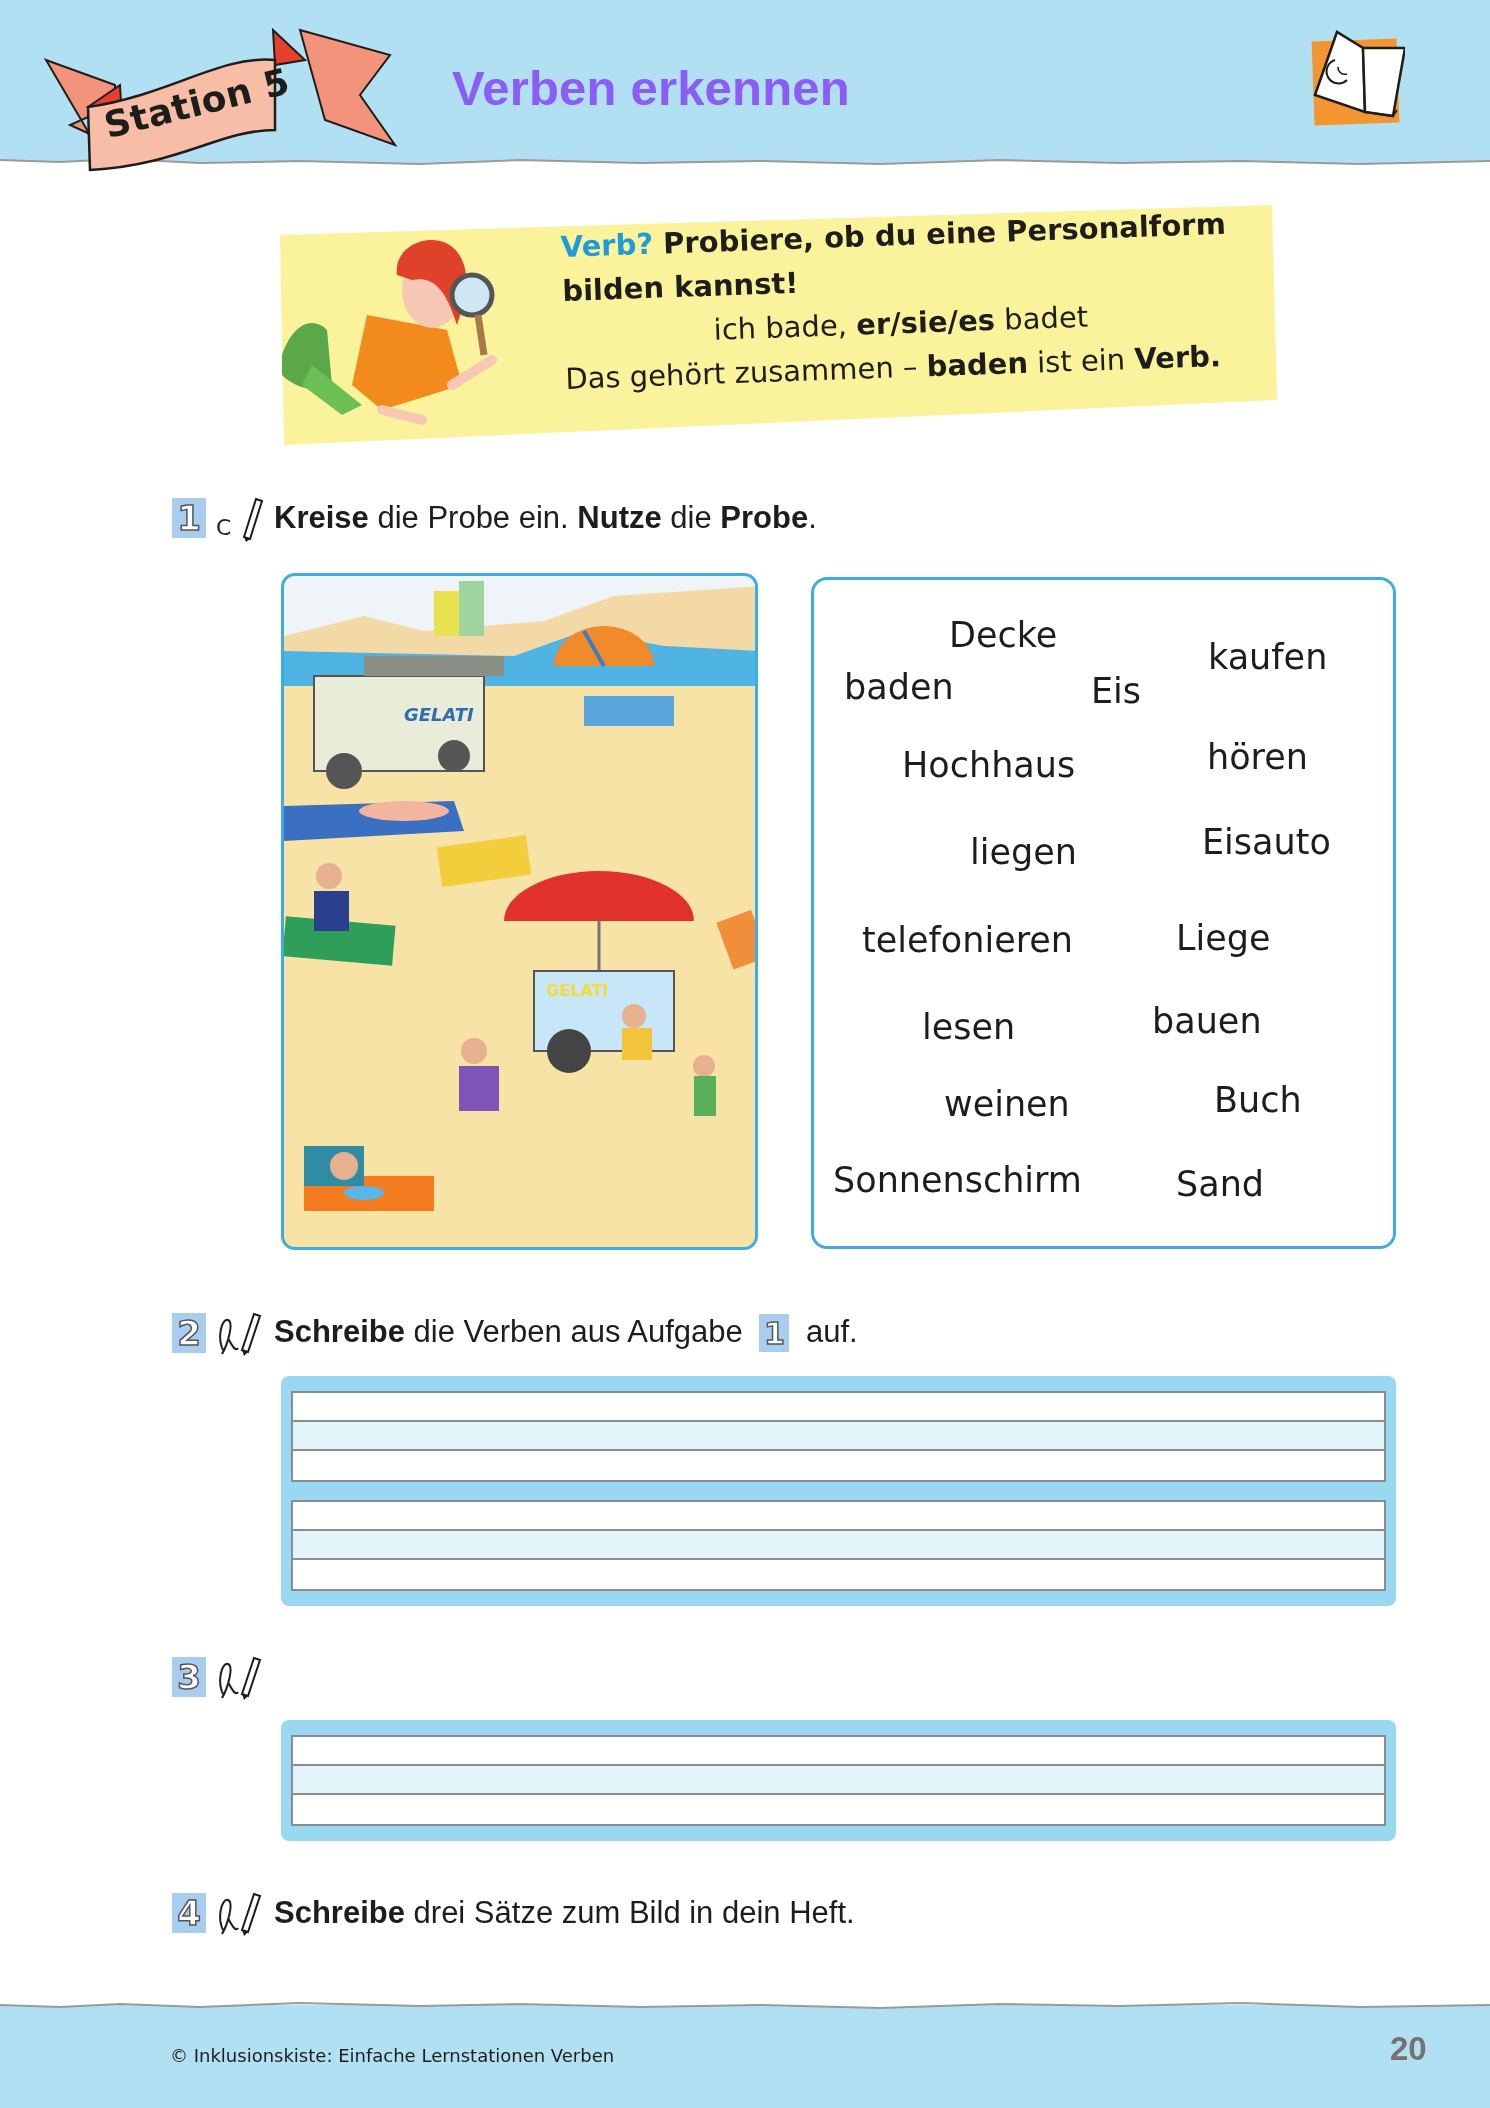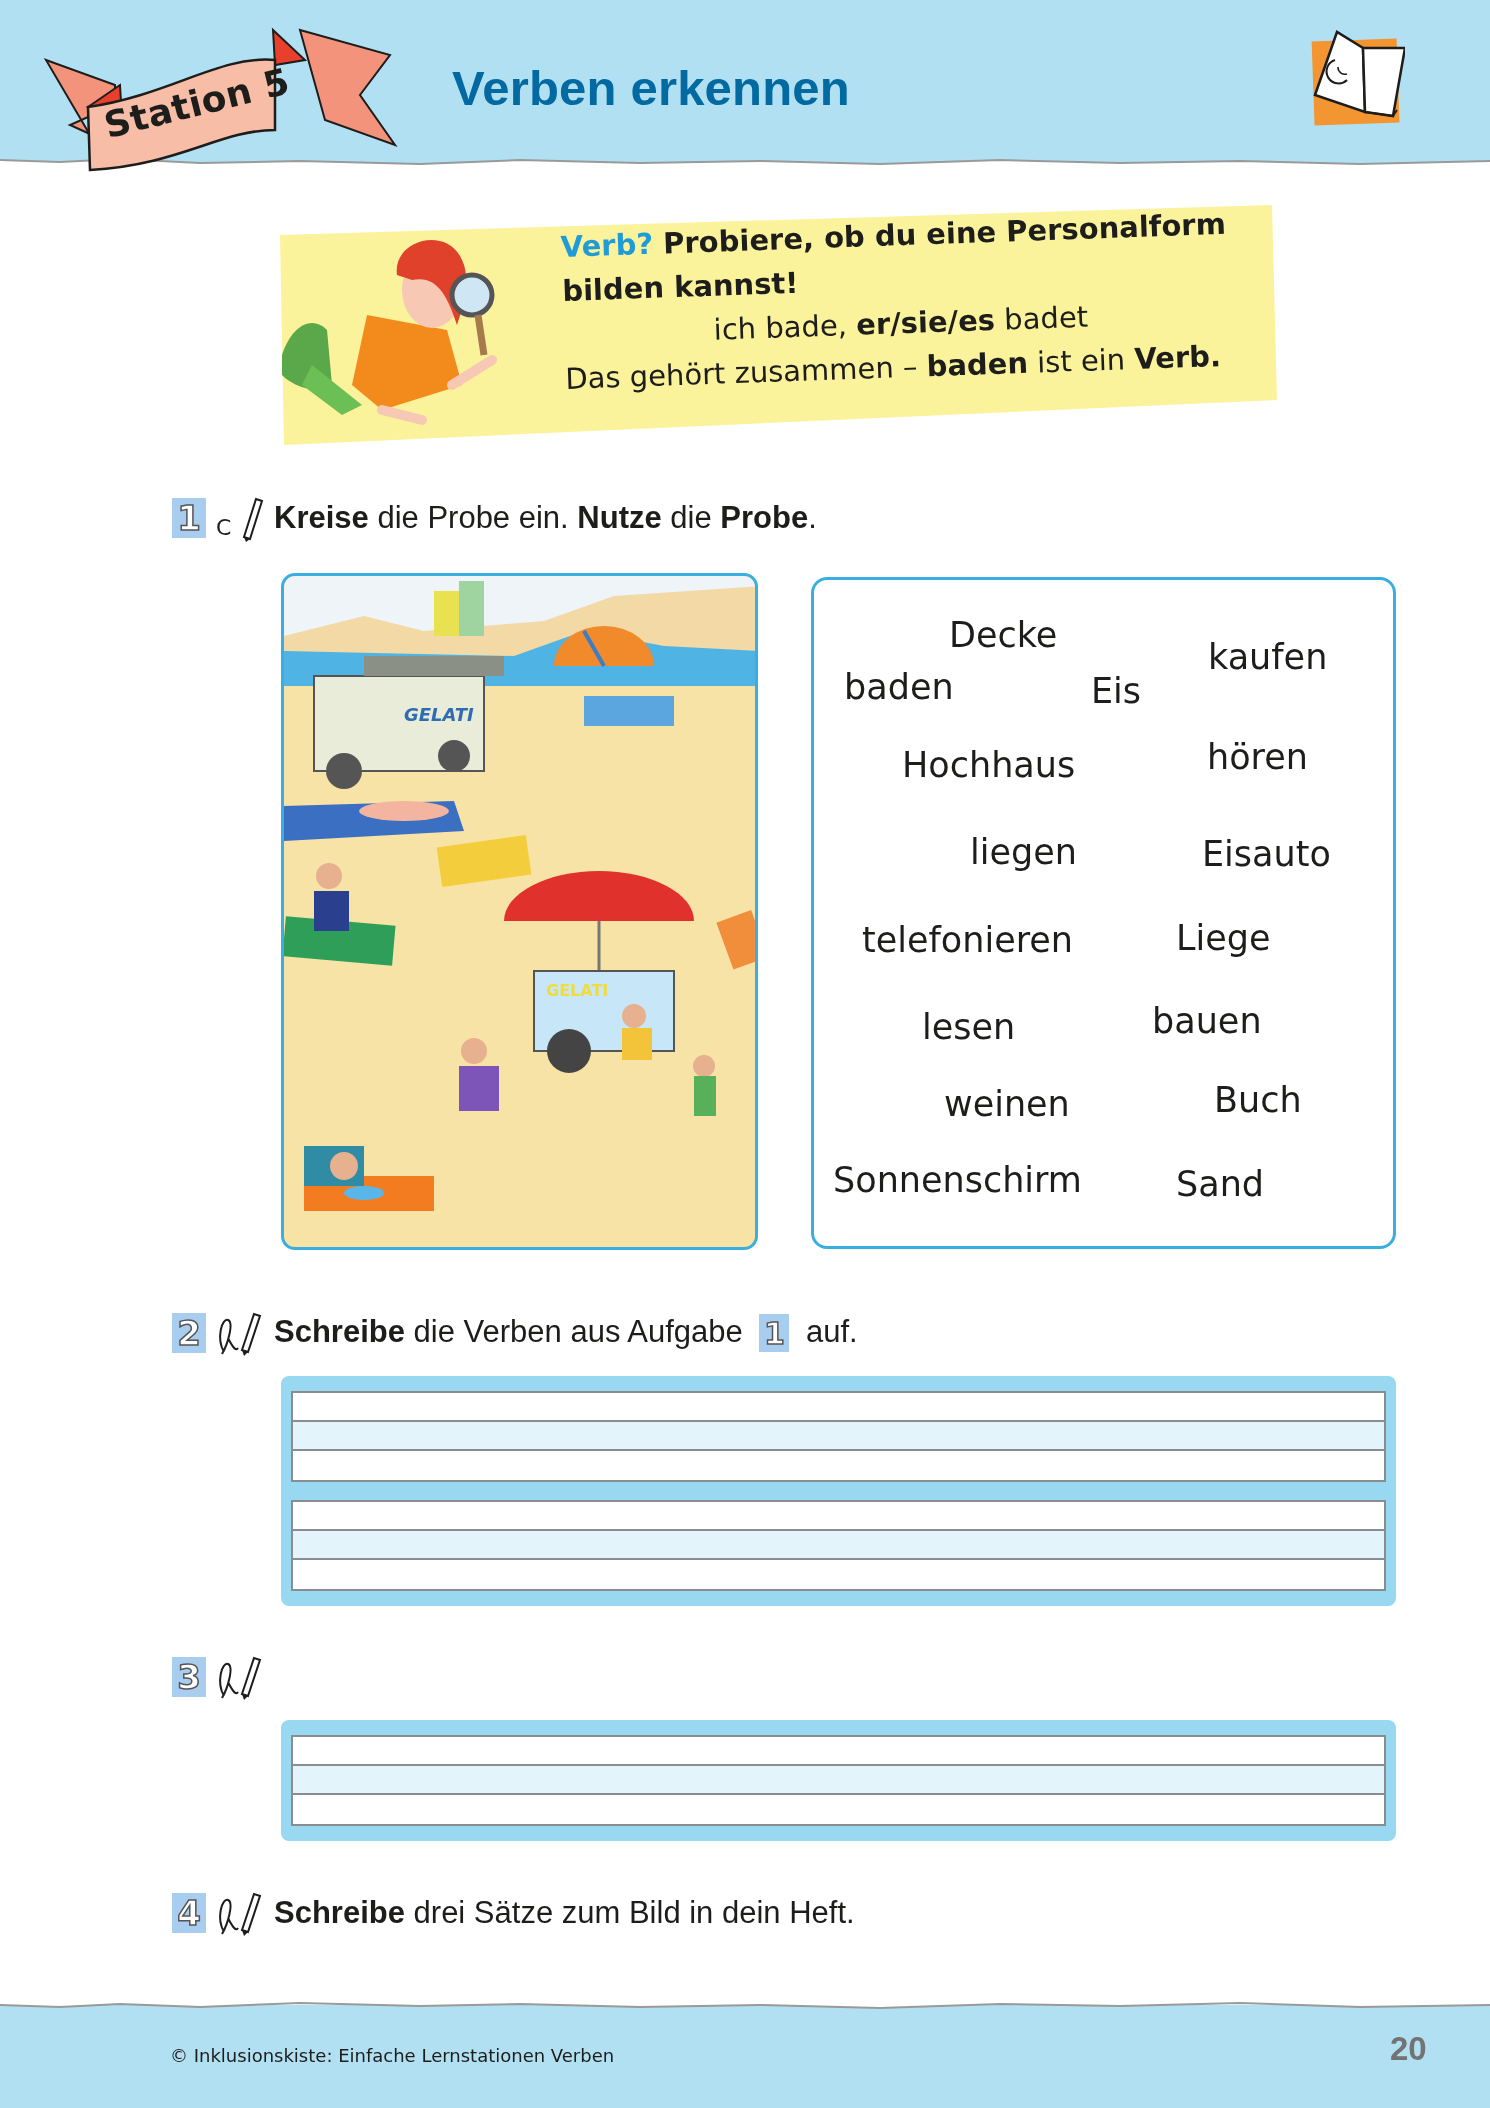--- a/index.html
+++ b/index.html
@@ -5,21 +5,21 @@
   * { box-sizing: border-box; margin: 0; padding: 0; }
   html, body { width: 1490px; height: 2108px; background: #ffffff; overflow: hidden; }
   body { position: relative; font-family: "Liberation Sans", "DejaVu Sans", sans-serif; color: #1d1d1b; }
 
   
   .header { position: absolute; left: 0; top: 0; width: 1490px; height: 165px; background: #b2e0f3; }
   .header-edge { position: absolute; left: 0; top: 158px; width: 1490px; height: 14px; }
   .banner { position: absolute; left: 30px; top: 25px; width: 400px; height: 160px; }
   .banner-text { position: absolute; left: 140px; top: 88px; transform: rotate(-14deg); transform-origin: left bottom;
     font-family: "DejaVu Sans", sans-serif; font-weight: bold; font-size: 36px; color: #1d1d1b; letter-spacing: 0.5px; }
-  .page-title { position: absolute; left: 452px; top: 60px; font-size: 49px; font-weight: bold; color: #0369a1; letter-spacing: 0.2px; }
+  .page-title { position: absolute; left: 452px; top: 60px; font-size: 49px; font-weight: bold; color: #8b5cf6; letter-spacing: 0.2px; }
   .book-icon { position: absolute; left: 1305px; top: 30px; width: 100px; height: 100px; }
 
   
   .tip { position: absolute; left: 272px; top: 205px; width: 1005px; height: 240px; }
   .tip-bg { position: absolute; left: 0; top: 0; width: 100%; height: 100%; }
   .tip-text { position: absolute; left: 288px; top: 20px; width: 720px; transform: rotate(-2deg); transform-origin: left top;
     font-family: "DejaVu Sans", sans-serif; font-size: 29px; line-height: 44px; color: #1d1d1b; }
   .tip-text .blue { color: #1f9bd7; font-weight: bold; }
   .tip-text b { font-weight: bold; }
   .tip-line3 { padding-left: 150px; }
@@ -175,21 +175,21 @@
 </div>
 
 <div class="wordbox">
   <span class="word" style="left:135px;top:35px;">Decke</span>
   <span class="word" style="left:394px;top:57px;">kaufen</span>
   <span class="word" style="left:30px;top:87px;">baden</span>
   <span class="word" style="left:277px;top:91px;">Eis</span>
   <span class="word" style="left:88px;top:165px;">Hochhaus</span>
   <span class="word" style="left:393px;top:157px;">hören</span>
   <span class="word" style="left:156px;top:252px;">liegen</span>
-  <span class="word" style="left:388px;top:242px;margin-top:12px;">Eisauto</span>
+  <span class="word" style="left:388px;top:242px;">Eisauto</span>
   <span class="word" style="left:48px;top:340px;">telefonieren</span>
   <span class="word" style="left:362px;top:338px;">Liege</span>
   <span class="word" style="left:108px;top:427px;">lesen</span>
   <span class="word" style="left:338px;top:421px;">bauen</span>
   <span class="word" style="left:130px;top:504px;">weinen</span>
   <span class="word" style="left:400px;top:500px;">Buch</span>
   <span class="word" style="left:19px;top:580px;">Sonnenschirm</span>
   <span class="word" style="left:362px;top:584px;">Sand</span>
 </div>
 

